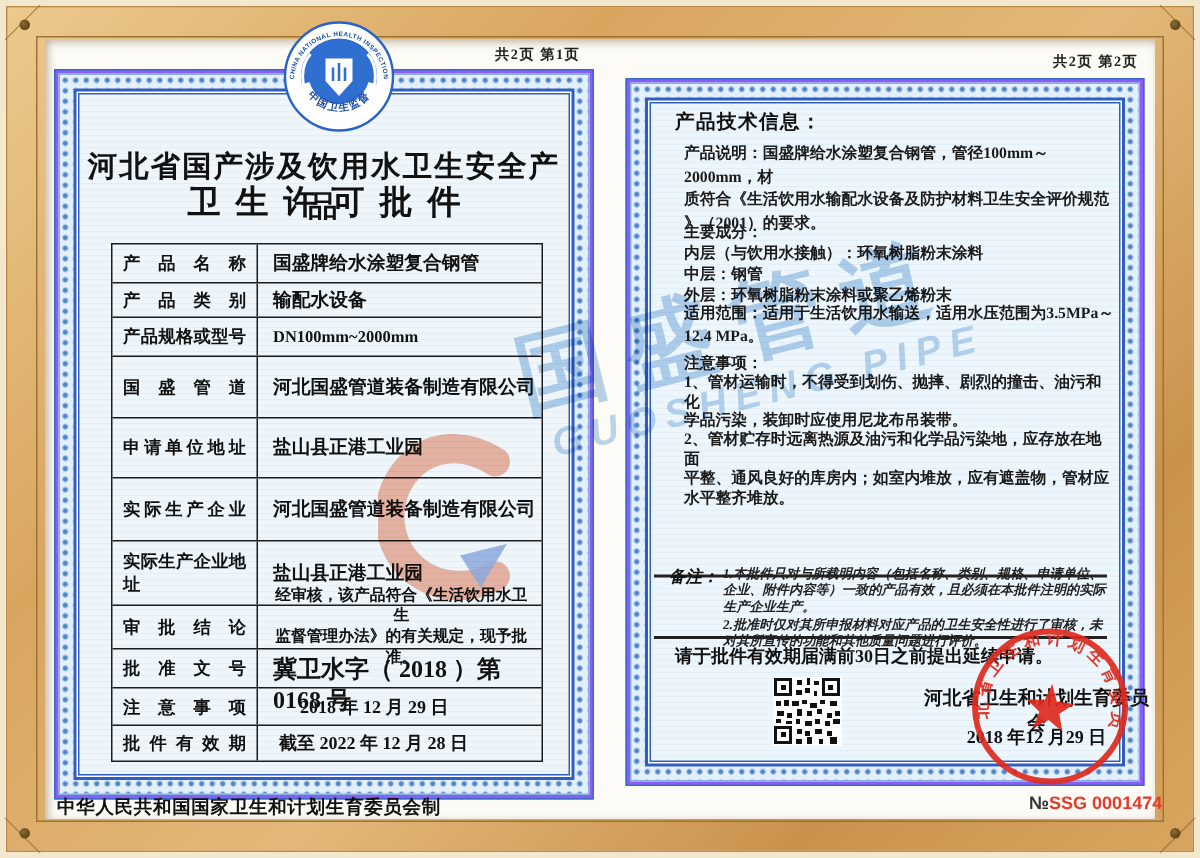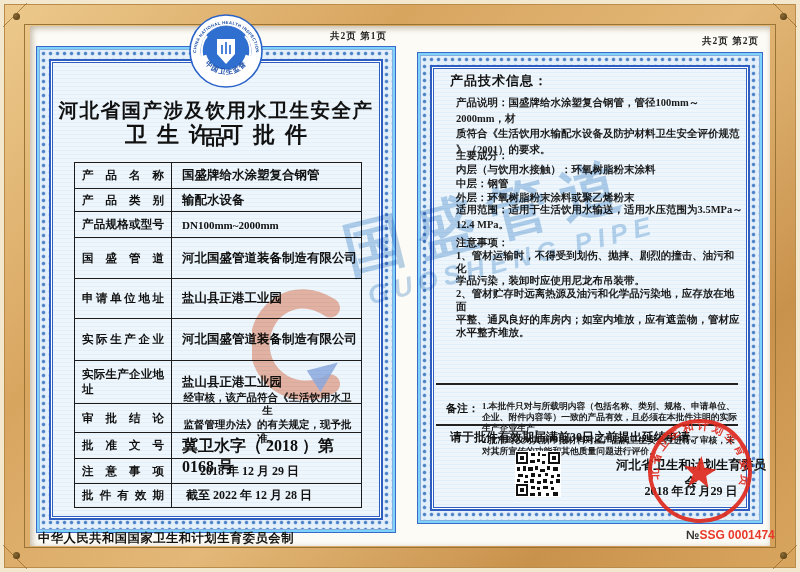--- a/index.html
+++ b/index.html
@@ -11,21 +11,21 @@
   .frame-inner-line{position:absolute;inset:24px;border:1px solid #9a7434;}
   .mat{position:absolute;inset:26px 30px;background:#fcfbf5;box-shadow:2px 2px 6px rgba(80,50,10,.35) inset;}
   .screw{position:absolute;width:7px;height:7px;border-radius:50%;background:radial-gradient(circle at 35% 35%,#8a6a32,#4d3511);}
   .miter{position:absolute;width:24px;height:24px;}
   .miter.tl{left:3px;top:3px;background:linear-gradient(135deg,transparent 48%,rgba(120,80,20,.55) 50%,transparent 52%);}
   .miter.tr{right:3px;top:3px;background:linear-gradient(225deg,transparent 48%,rgba(120,80,20,.55) 50%,transparent 52%);}
   .miter.bl{left:3px;bottom:3px;background:linear-gradient(45deg,transparent 48%,rgba(120,80,20,.55) 50%,transparent 52%);}
   .miter.br{right:3px;bottom:3px;background:linear-gradient(315deg,transparent 48%,rgba(120,80,20,.55) 50%,transparent 52%);}
 
   
-  .page{position:absolute;border:1px solid #3a6ac6;background:#7dd3fc;padding:2px;}
+  .page{position:absolute;border:1px solid #3a6ac6;background:#8b5cf6;padding:2px;}
   .band{width:100%;height:100%;box-sizing:border-box;border:1px solid #86aede;padding:9px;
         background-color:#e3f0fa;
         background-image:radial-gradient(circle,#4e82c8 1.2px,rgba(78,130,200,.35) 1.8px,transparent 2.4px);
         background-size:7px 7px;}
   .dbl{width:100%;height:100%;box-sizing:border-box;border:2px solid #2e5ec2;padding:1px;background:#fff;}
   .content{width:100%;height:100%;box-sizing:border-box;border:1px solid #2e5ec2;position:relative;
         background-image:repeating-linear-gradient(180deg,#eef6fc 0px,#eef6fc 3px,#e0eff9 3px,#e0eff9 4px);}
 
   .abs{position:absolute;}
   .pre{white-space:pre-line;}
@@ -43,21 +43,21 @@
   .tvalue{flex:1;display:flex;align-items:center;padding-left:10px;font-size:12.5px;font-weight:bold;box-sizing:border-box;}
   .v-small{font-size:11px;}
   .v-concl{font-size:10.5px;line-height:1.3;padding:2px 6px 2px 8px;text-align:center;}
   .v-date{font-size:12px;padding-left:28px;}
   .footer1{position:absolute;left:38px;top:530px;font-size:12.3px;font-weight:bold;letter-spacing:.5px;z-index:15;}
 
   
   .sec-title{left:16px;top:3px;font-size:13px;font-weight:bold;letter-spacing:1px;}
   .block{left:22px;width:288px;font-size:10.5px;font-weight:bold;color:#1b1b1b;}
   .hr{left:2px;width:302px;border-top:2px solid #222;height:0;}
-  .notes{left:12px;top:332px;width:294px;display:flex;}
+  .notes{left:12px;top:308px;width:294px;display:flex;font-style:italic;}
   .notes-label{font-size:11px;font-weight:bold;flex:0 0 36px;}
   .notes-text{flex:1;font-size:8.8px;line-height:11.2px;font-weight:bold;color:#222;}
   .renewal{left:16px;top:360px;font-size:12px;font-weight:bold;}
   .authority{left:182px;top:388px;width:150px;text-align:center;font-size:12.5px;font-weight:bold;}
   .date2{left:182px;top:414px;width:150px;text-align:center;font-size:12px;font-weight:bold;}
   .qr{left:80px;top:382px;}
 
   .serial{position:absolute;left:686px;top:528px;font-family:"Liberation Sans","DejaVu Sans",sans-serif;font-size:12px;font-weight:bold;z-index:15;}
   .serial .no{color:#333;}
   .serial .num{color:#e8392b;}

